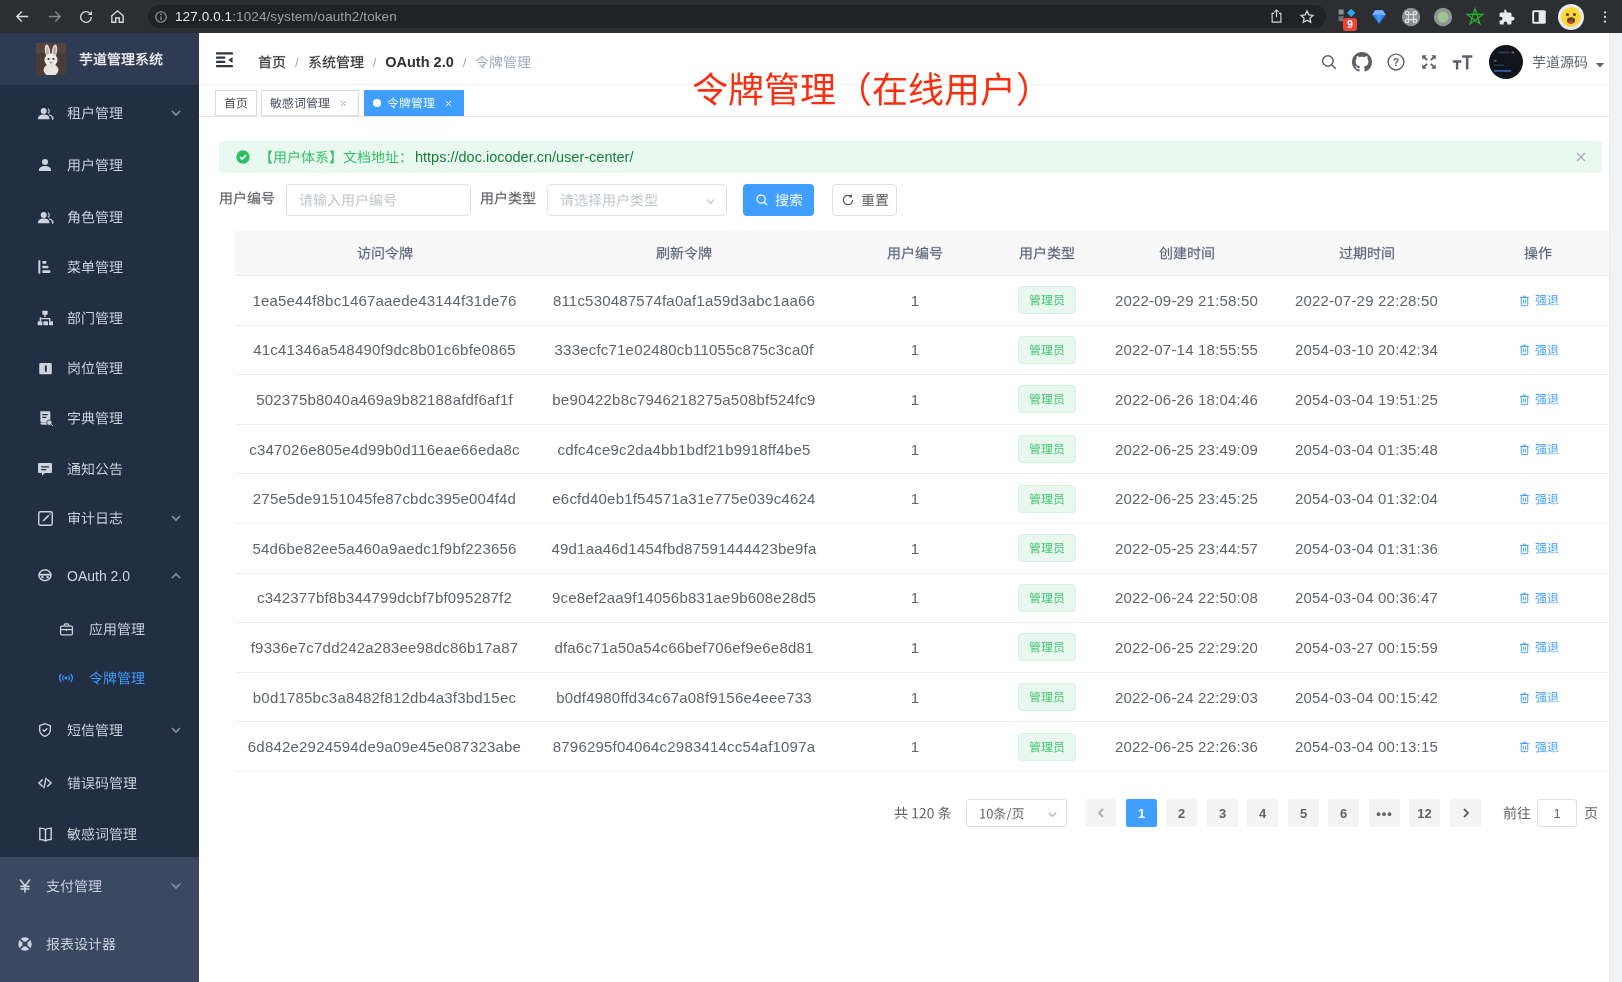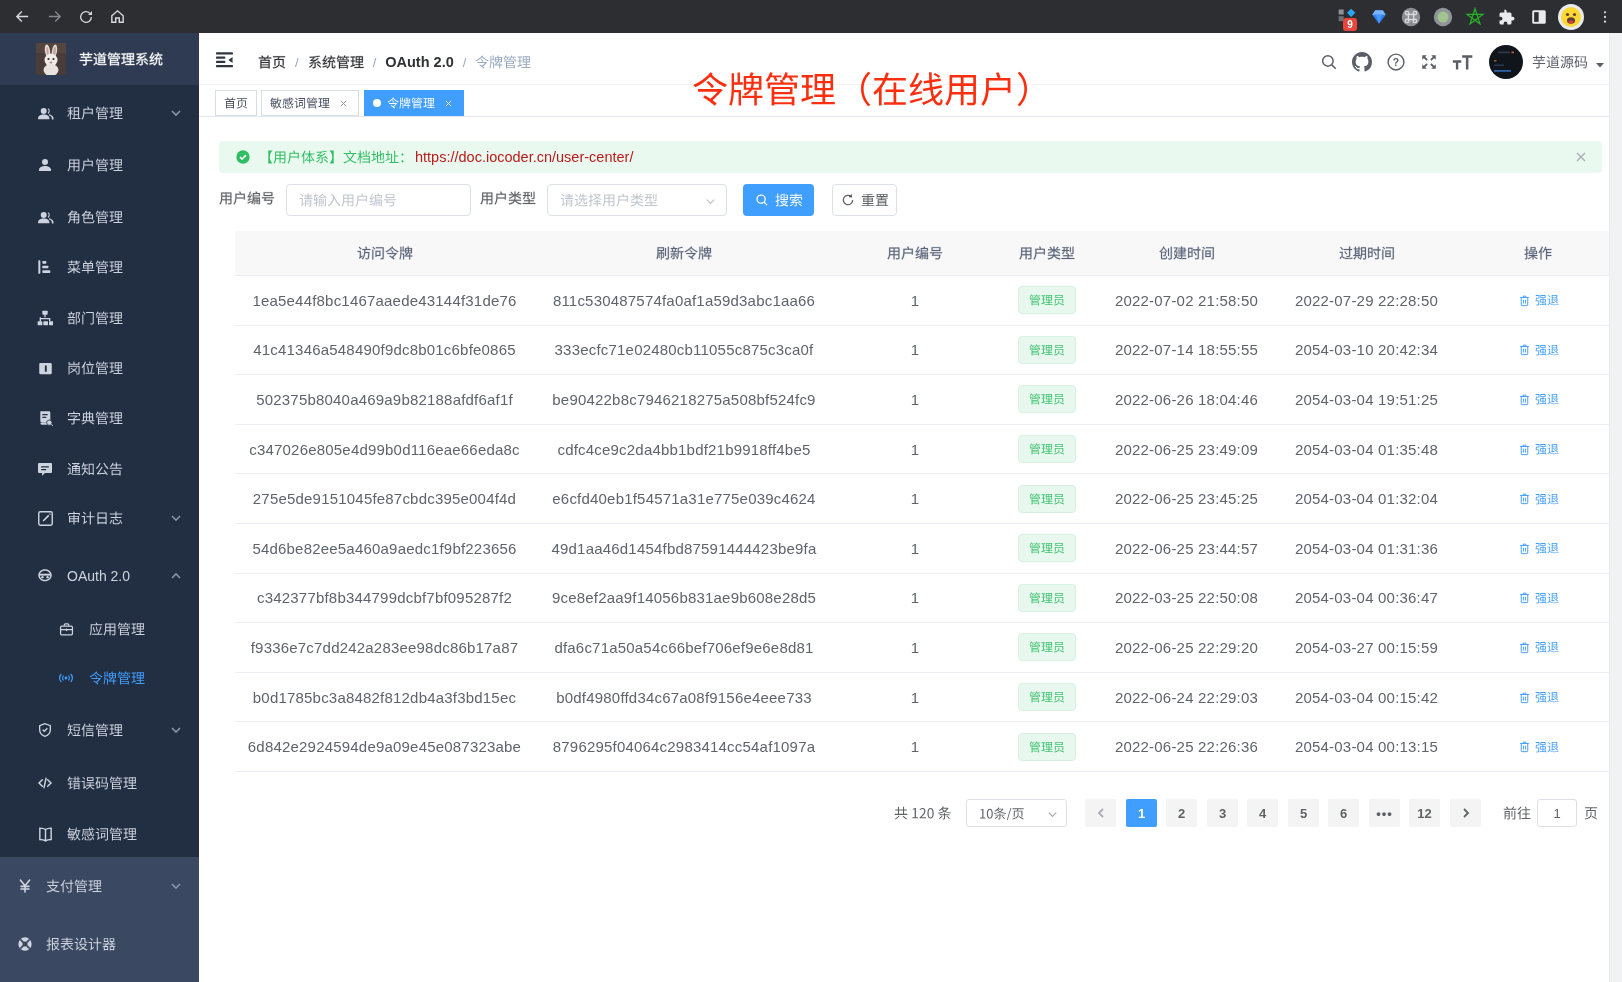--- a/index.html
+++ b/index.html
@@ -173,20 +173,43 @@
         <svg width="16" height="16" viewBox="0 0 24 24">
           <path fill="none" stroke="#d6d9dd" stroke-width="2" d="M20 12a8 8 0 1 1-2.34-5.66"></path>
           <path fill="#d6d9dd" d="M21 3v6h-6z"></path>
         </svg>
       </div>
       <div class="cicon" style="left:106px;width:22px">
         <svg width="17" height="17" viewBox="0 0 24 24">
           <path fill="none" stroke="#d6d9dd" stroke-width="2" d="M4 11l8-7 8 7v9h-5.5v-6h-5v6H4z"></path>
         </svg>
       </div>
+      <div id="urlbar">
+        <div style="margin-left:6px">
+          <svg width="14" height="14" viewBox="0 0 24 24">
+            <circle cx="12" cy="12" r="9" fill="none" stroke="#9aa0a6" stroke-width="2"></circle>
+            <path stroke="#9aa0a6" stroke-width="2" d="M12 11v6"></path>
+            <circle cx="12" cy="7.5" r="1.4" fill="#9aa0a6"></circle>
+          </svg>
+        </div>
+      <div id="urltxt"><b>127.0.0.1</b>:1024/system/oauth2/token</div>
+      <div style="position:absolute;right:42px;top:4px">
+          <svg width="15" height="15" viewBox="0 0 24 24">
+            <g fill="none" stroke="#d6d9dd" stroke-width="1.8">
+              <path d="M8 7h-3v14h14V7h-3"></path>
+              <path d="M12 1.5V13M8.5 5 12 1.5 15.5 5"></path>
+            </g>
+          </svg>
+        </div>
+      <div style="position:absolute;right:11px;top:3.5px">
+          <svg width="16" height="16" viewBox="0 0 24 24">
+            <path fill="none" stroke="#d6d9dd" stroke-width="1.8" d="m12 3 2.7 5.8 6.3.7-4.7 4.3 1.3 6.2L12 16.8 6.4 20l1.3-6.2L3 9.5l6.3-.7z"></path>
+          </svg>
+        </div>
+      </div>
       <div class="cicon" style="left:1336px;width:22px">
         <svg width="20" height="20" viewBox="0 0 24 24">
           <rect x="2" y="3" width="6" height="6" fill="#8e9196"></rect>
           <rect x="2" y="11" width="6" height="6" fill="#6d7075"></rect>
           <path d="M17 2l5 5-5 5-5-5z" fill="#29a8f2"></path>
         </svg>
         <div style="position:absolute;left:7px;top:18px;width:14px;height:13px;background:#e8453c;border-radius:3px;color:#fff;font-size:10px;font-weight:700;display:flex;align-items:center;justify-content:center;font-family:'Liberation Sans',sans-serif">9</div>
       </div>
       <div class="cicon" style="left:1368px;width:22px">
         <svg width="18" height="18" viewBox="0 0 24 24">
@@ -808,21 +831,21 @@
               <use href="#u4F53" x="3000"></use>
               <use href="#u7CFB" x="4000"></use>
               <use href="#u3011" x="5000"></use>
               <use href="#u6587" x="6000"></use>
               <use href="#u6863" x="7000"></use>
               <use href="#u5730" x="8000"></use>
               <use href="#u5740" x="9000"></use>
               <use href="#uFF1A" x="10000"></use>
             </g>
           </svg>
-          <span style="font-size:14.5px;color:#b91c1c;margin-left:2px">https://doc.iocoder.cn/user-center/</span>
+          <span style="font-size:14.5px;color:#15803d;margin-left:2px">https://doc.iocoder.cn/user-center/</span>
         </div>
       <div style="position:absolute;right:16px;top:11px">
           <svg width="10" height="10" viewBox="0 0 10 10">
             <path stroke="#a8abb2" stroke-width="1.3" d="M1 1l8 8M9 1L1 9"></path>
           </svg>
         </div>
       </div>
       <div id="form">
         <div style="position:absolute;left:0;top:7px">
           <svg width="56.0" height="14" viewBox="0 0 56.0 14">
@@ -986,21 +1009,21 @@
             <div class="gtag">
               <svg width="36.0" height="12" viewBox="0 0 36.0 12">
                 <g fill="#42c373" transform="translate(0 10.56) scale(0.012 -0.012)">
                   <use href="#u7BA1" x="0"></use>
                   <use href="#u7406" x="1000"></use>
                   <use href="#u5458" x="2000"></use>
                 </g>
               </svg>
             </div>
           </div>
-          <div class="cell c5">2022-07-02 21:58:50</div>
+          <div class="cell c5">2022-09-29 21:58:50</div>
           <div class="cell c6">2022-07-29 22:28:50</div>
           <div class="cell c7">
             <svg width="13" height="13" viewBox="0 0 24 24">
               <g fill="none" stroke="#409eff" stroke-width="1.8">
                 <path d="M4 6.5h16M9.5 6V4h5v2M6 6.5V20a1.5 1.5 0 0 0 1.5 1.5h9A1.5 1.5 0 0 0 18 20V6.5M10 10.5v7M14 10.5v7"></path>
               </g>
             </svg>
             <div style="margin-left:4px">
               <svg width="24.0" height="12" viewBox="0 0 24.0 12">
                 <g fill="#409eff" transform="translate(0 10.56) scale(0.012 -0.012)">
@@ -1151,21 +1174,21 @@
             <div class="gtag">
               <svg width="36.0" height="12" viewBox="0 0 36.0 12">
                 <g fill="#42c373" transform="translate(0 10.56) scale(0.012 -0.012)">
                   <use href="#u7BA1" x="0"></use>
                   <use href="#u7406" x="1000"></use>
                   <use href="#u5458" x="2000"></use>
                 </g>
               </svg>
             </div>
           </div>
-          <div class="cell c5">2022-06-25 23:44:57</div>
+          <div class="cell c5">2022-05-25 23:44:57</div>
           <div class="cell c6">2054-03-04 01:31:36</div>
           <div class="cell c7">
             <svg width="13" height="13" viewBox="0 0 24 24">
               <g fill="none" stroke="#409eff" stroke-width="1.8">
                 <path d="M4 6.5h16M9.5 6V4h5v2M6 6.5V20a1.5 1.5 0 0 0 1.5 1.5h9A1.5 1.5 0 0 0 18 20V6.5M10 10.5v7M14 10.5v7"></path>
               </g>
             </svg>
             <div style="margin-left:4px">
               <svg width="24.0" height="12" viewBox="0 0 24.0 12">
                 <g fill="#409eff" transform="translate(0 10.56) scale(0.012 -0.012)">
@@ -1184,21 +1207,21 @@
             <div class="gtag">
               <svg width="36.0" height="12" viewBox="0 0 36.0 12">
                 <g fill="#42c373" transform="translate(0 10.56) scale(0.012 -0.012)">
                   <use href="#u7BA1" x="0"></use>
                   <use href="#u7406" x="1000"></use>
                   <use href="#u5458" x="2000"></use>
                 </g>
               </svg>
             </div>
           </div>
-          <div class="cell c5">2022-03-25 22:50:08</div>
+          <div class="cell c5">2022-06-24 22:50:08</div>
           <div class="cell c6">2054-03-04 00:36:47</div>
           <div class="cell c7">
             <svg width="13" height="13" viewBox="0 0 24 24">
               <g fill="none" stroke="#409eff" stroke-width="1.8">
                 <path d="M4 6.5h16M9.5 6V4h5v2M6 6.5V20a1.5 1.5 0 0 0 1.5 1.5h9A1.5 1.5 0 0 0 18 20V6.5M10 10.5v7M14 10.5v7"></path>
               </g>
             </svg>
             <div style="margin-left:4px">
               <svg width="24.0" height="12" viewBox="0 0 24.0 12">
                 <g fill="#409eff" transform="translate(0 10.56) scale(0.012 -0.012)">

